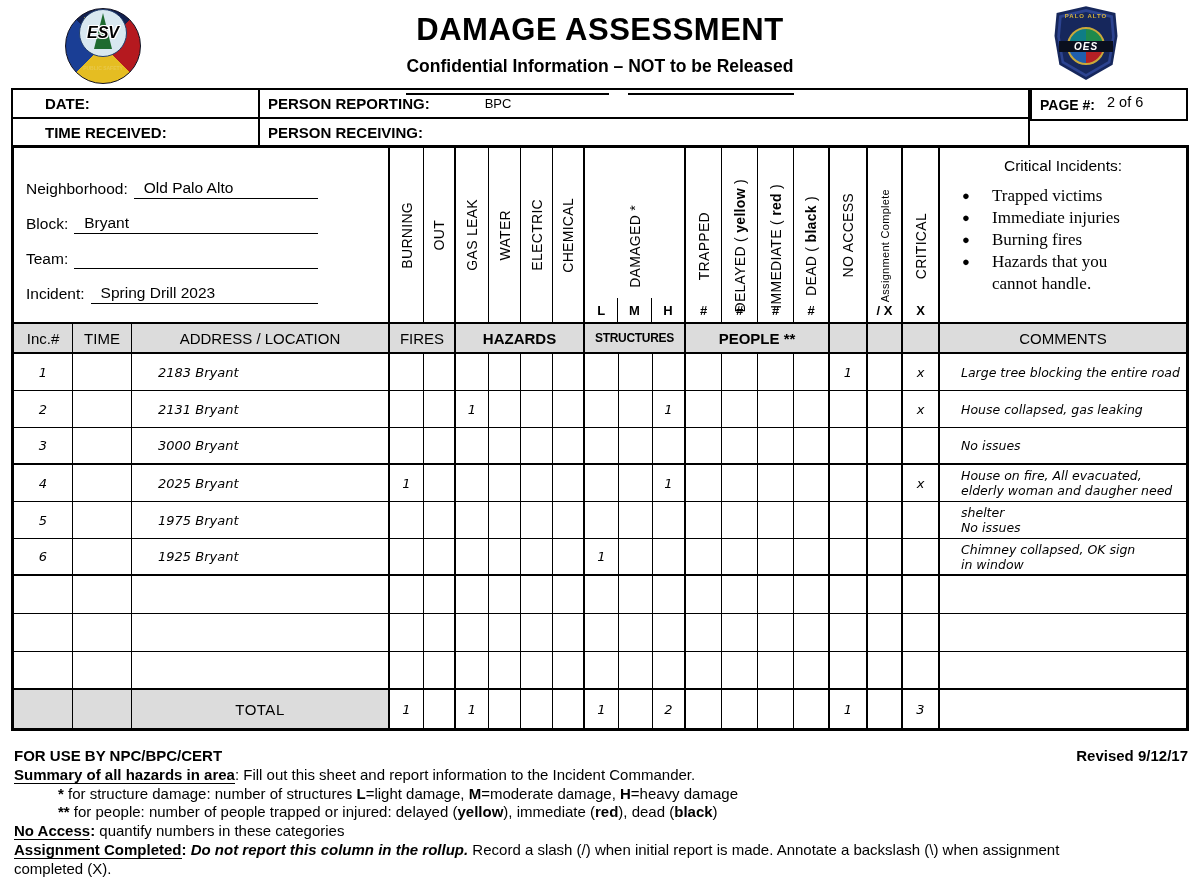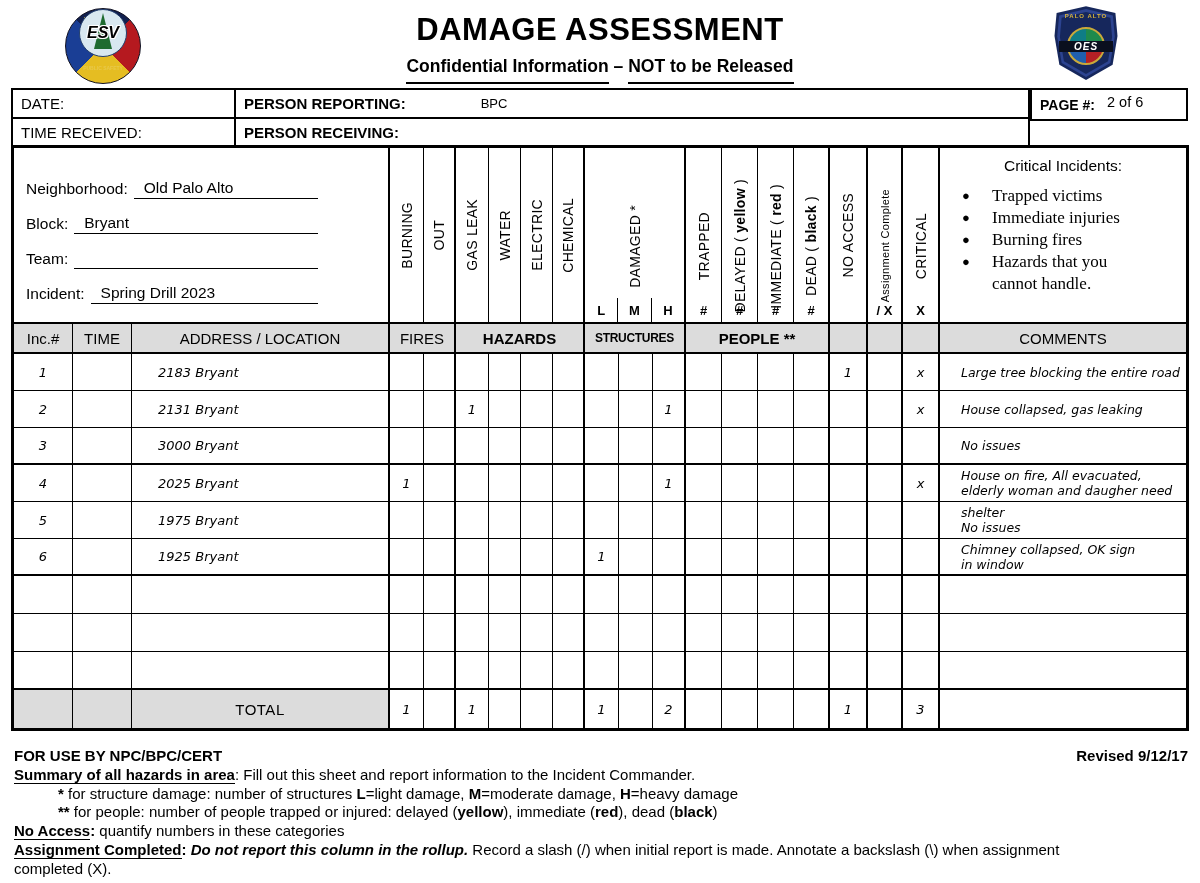--- a/index.html
+++ b/index.html
@@ -5,21 +5,21 @@
   html,body{margin:0;padding:0;}
   body{
     width:1200px;height:883px;position:relative;background:#fff;color:#000;
     font-family:"Liberation Sans", sans-serif;overflow:hidden;
   }
   
   #title{position:absolute;top:12px;left:0;width:1200px;text-align:center;
     font-size:31px;font-weight:bold;letter-spacing:.5px;}
   #subtitle{position:absolute;top:56px;left:0;width:1200px;text-align:center;
     font-size:17.5px;font-weight:bold;}
-  .us{border-bottom:2.5px solid #000;padding-bottom:6px;margin-top:43px;}
+  .us{border-bottom:2.5px solid #000;padding-bottom:17px;margin-top:43px;}
   
   #esv{position:absolute;left:64px;top:6px;width:78px;height:80px;
     display:flex;align-items:center;justify-content:center;}
   .esv-ring{width:74px;height:74px;border-radius:50%;border:1px solid #101020;position:relative;
     background:conic-gradient(#12204e 0 12.5%, #b5191f 12.5% 37.5%, #e5bd22 37.5% 62.5%, #1a3e95 62.5% 87.5%, #12204e 87.5% 100%);
     display:flex;align-items:flex-start;justify-content:center;}
   .esv-top{position:absolute;top:7px;left:0;width:100%;text-align:center;font-size:6px;
     color:#e8c84a;font-weight:bold;letter-spacing:.5px;}
   .esv-bottom{position:absolute;bottom:12px;left:0;width:100%;text-align:center;font-size:5px;
     color:#e8c84a;font-weight:bold;}
@@ -43,23 +43,23 @@
     border-radius:50%;border:2px solid #c9a93a;z-index:2;
     background:conic-gradient(#1f8a4c 0 25%, #b32025 25% 50%, #1f5fae 50% 75%, #0f7d86 75% 100%);}
   .oes-band{position:absolute;top:37px;left:8px;right:8px;height:11px;background:#0a0f1e;z-index:4;
     display:flex;align-items:center;justify-content:center;color:#fff;font-weight:bold;
     font-style:italic;font-size:10px;letter-spacing:1px;}
   
   #toptable{position:absolute;left:11px;top:88px;width:1019px;border:2.5px solid #000;box-sizing:border-box;}
   .trow{display:flex;height:27px;}
   .trow.first{border-bottom:2px solid #000;}
   .tc1{width:223px;box-sizing:border-box;border-right:2px solid #000;display:flex;align-items:center;
-    padding-left:8px;font-weight:normal;font-size:15px;}
+    padding-left:8px;font-weight:bold;font-size:15px;margin-left:24px;}
   .tc2{flex:1;display:flex;align-items:center;padding-left:8px;font-weight:bold;font-size:15px;}
-  .tval{font-weight:normal;font-size:14.5px;margin-left:75px;}
+  .tval{font-weight:normal;font-size:14.5px;margin-left:55px;}
   #pagebox{position:absolute;left:1030px;top:88px;width:158px;height:33px;border:2.5px solid #000;
     box-sizing:border-box;display:flex;align-items:center;padding-left:8px;}
   #pagebox .lbl{font-weight:bold;font-size:14px;}
   #pagebox .val{font-size:14.5px;margin-left:12px;position:relative;top:-3px;}
   
   #maingrid{position:absolute;left:11px;top:145px;background:#fff;border:3px solid #000;display:grid;
     grid-template-columns:59px 59px 258px 34px 32px 33px 32px 32px 32px 34px 34px 33px 36px 36px 36px 36px 38px 35px 37px 246px;
     grid-template-rows:176px 30px 37px 37px 37px 37px 37px 37px 38px 38px 38px 38px;}
   .c{box-sizing:border-box;border-right:1px solid #000;border-bottom:1px solid #000;
     display:flex;align-items:center;justify-content:center;overflow:hidden;min-width:0;}

